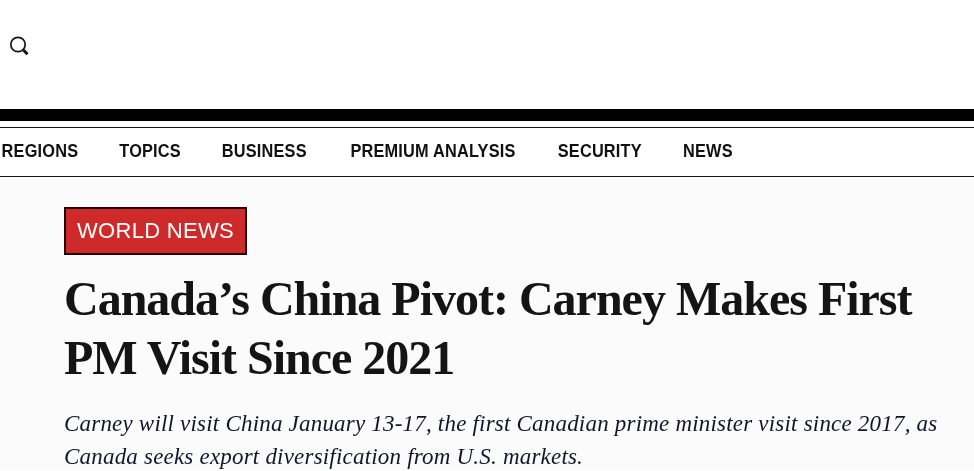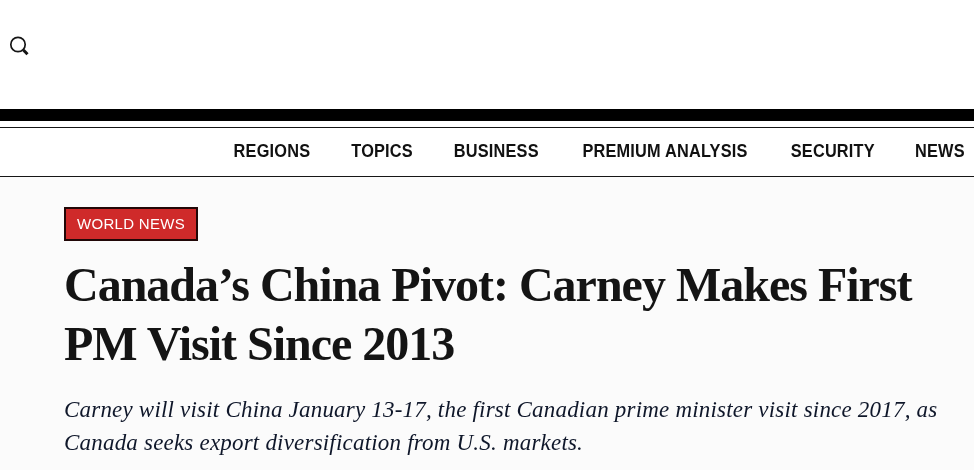--- a/index.html
+++ b/index.html
@@ -20,31 +20,31 @@
   .crimson { color:#c6195c; }
   .logo-tagline { font-weight:bold; font-size:22px; line-height:22px; letter-spacing:-0.5px;
                   color:#1b2545; margin-top:3px; white-space:nowrap;
                   transform:scaleX(0.92); transform-origin:100% 50%; }
   .logo-tagline .sep { color:#c6195c; margin:0 6px; }
 
   
   .black-bar { height:12px; background:#000000; }
   .main-nav { height:50px; margin-top:6px; background:#ffffff;
               border-top:1px solid #161616; border-bottom:1px solid #161616;
-              display:flex; justify-content:flex-end; align-items:center;
+              display:flex; justify-content:flex-start; align-items:center;
               gap:38px; padding-right:8px; }
   .main-nav a { font-weight:700; font-size:17px; color:#111111; letter-spacing:0.2px;
                 text-decoration:none; white-space:nowrap;
                 transform:scale(0.96,1.08); transform-origin:center; }
 
   
   .article-main { height:293px; background:#fbfbfb; padding:30px 30px 0 64px; }
 
   .badge { display:inline-block; background:#cf2a2a; color:#ffffff;
-           font-size:15px; line-height:20px; padding:5px 11px;
+           font-size:22px; line-height:20px; padding:12px 11px;
            border:2px solid #210707; letter-spacing:0.3px; text-decoration:none; }
 
   .article-title { font-family:"Liberation Serif", serif; font-weight:700;
                    font-size:48px; line-height:59px; letter-spacing:-1px;
                    color:#141414; margin-top:14px; max-width:885px; }
 
   .article-deck { font-family:"Liberation Serif", serif; font-style:italic;
                   font-size:23px; line-height:33px; letter-spacing:0.2px;
                   color:#0f172a; margin-top:20px; max-width:930px; }
 </style>
@@ -69,17 +69,17 @@
     <a href="#">REGIONS</a>
     <a href="#">TOPICS</a>
     <a href="#">BUSINESS</a>
     <a href="#">PREMIUM ANALYSIS</a>
     <a href="#">SECURITY</a>
     <a href="#">NEWS</a>
   </nav>
 
   <main class="article-main">
     <a href="#" class="badge">WORLD NEWS</a>
-    <h1 class="article-title">Canada’s China Pivot: Carney Makes First PM Visit Since 2013</h1>
+    <h1 class="article-title">Canada’s China Pivot: Carney Makes First PM Visit Since 2021</h1>
     <p class="article-deck">Carney will visit China January 13-17, the first Canadian prime minister visit since 2017, as Canada seeks export diversification from U.S. markets.</p>
   </main>
 
 </div>
 
 </body></html>

